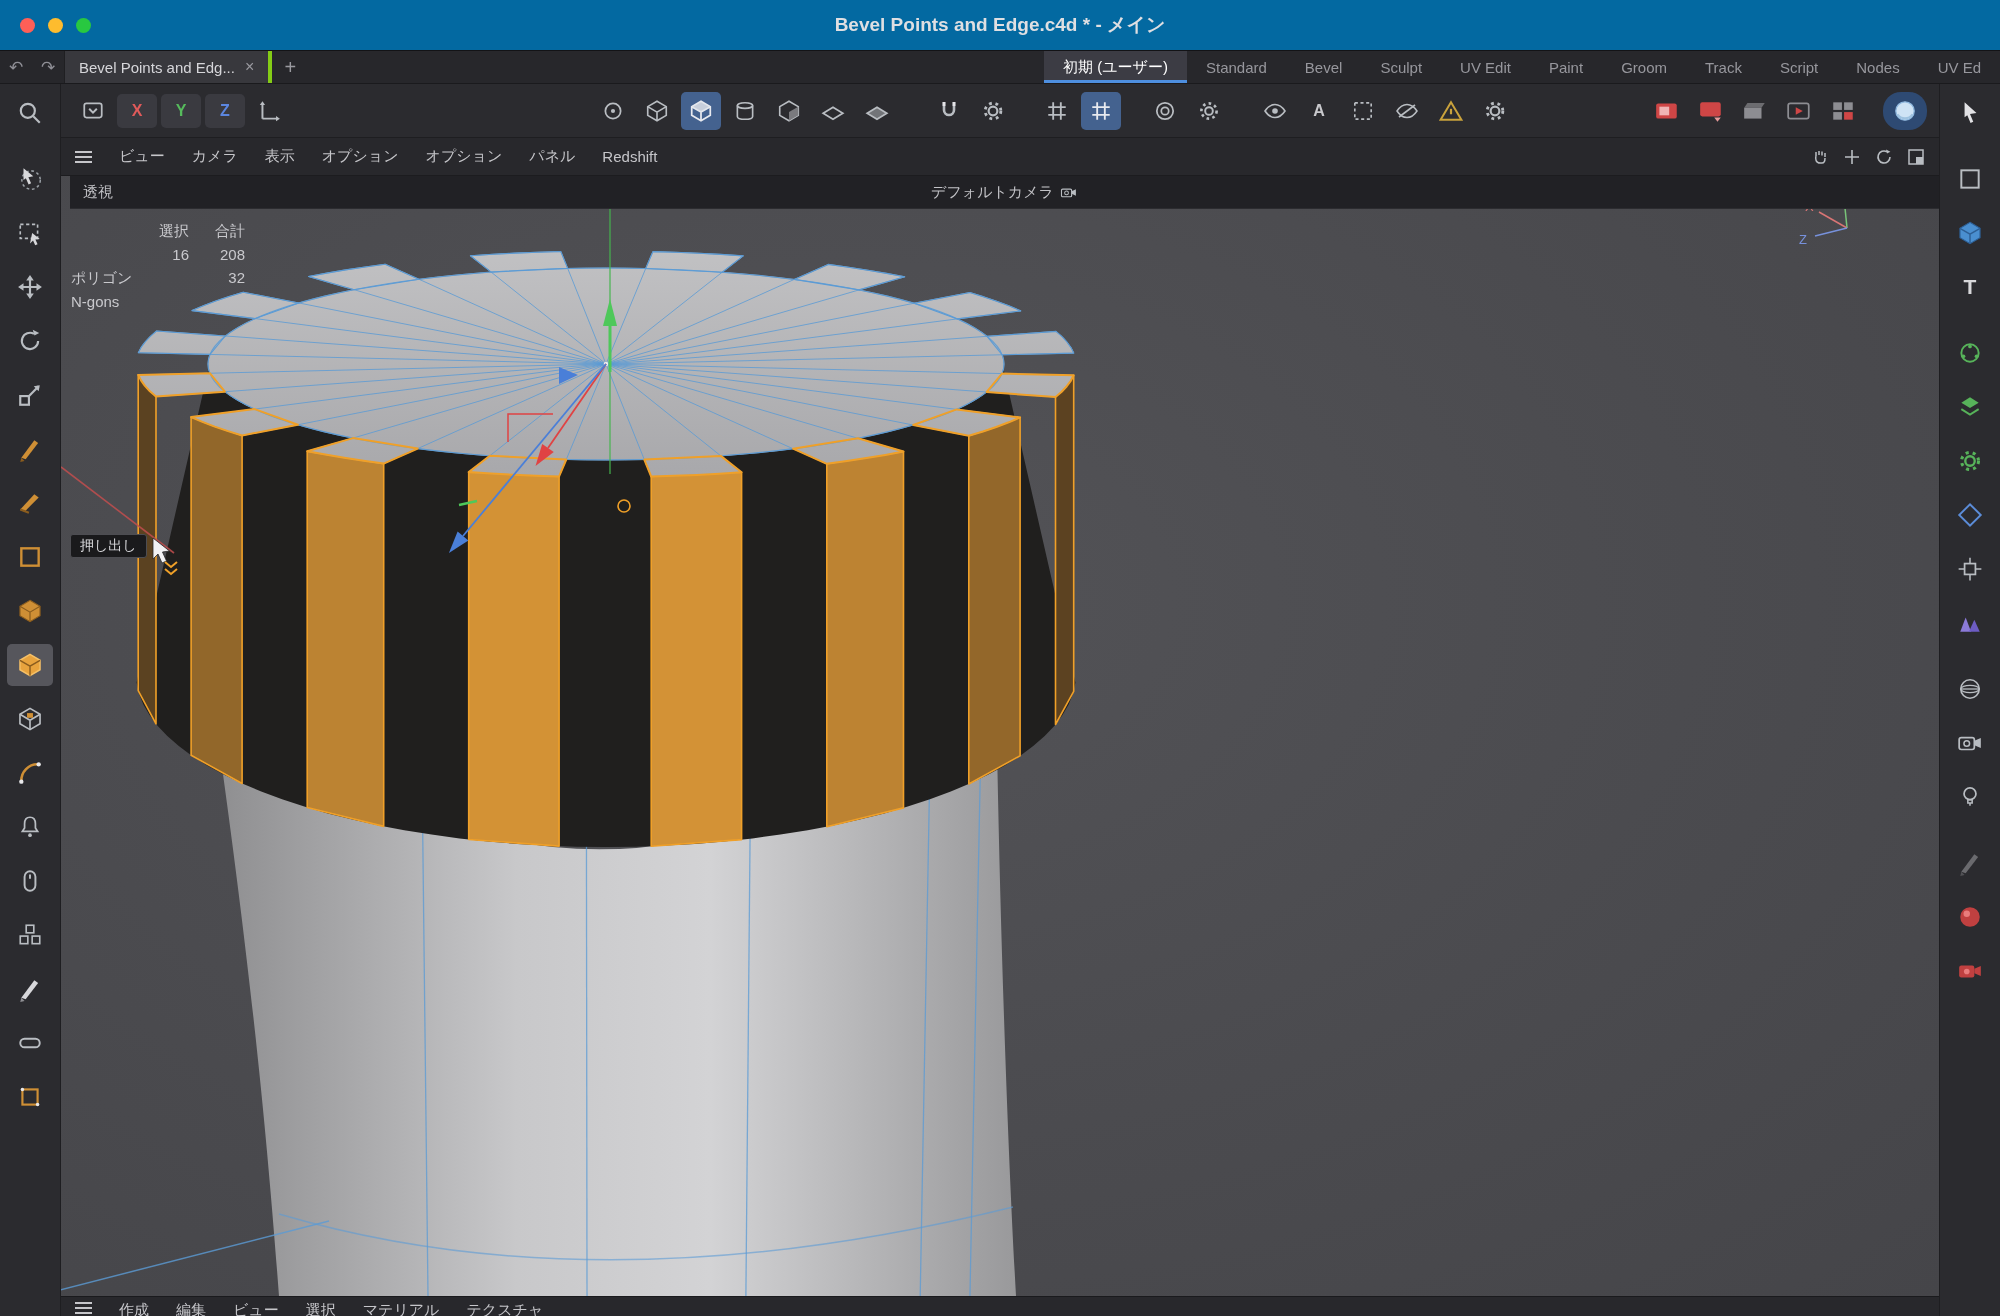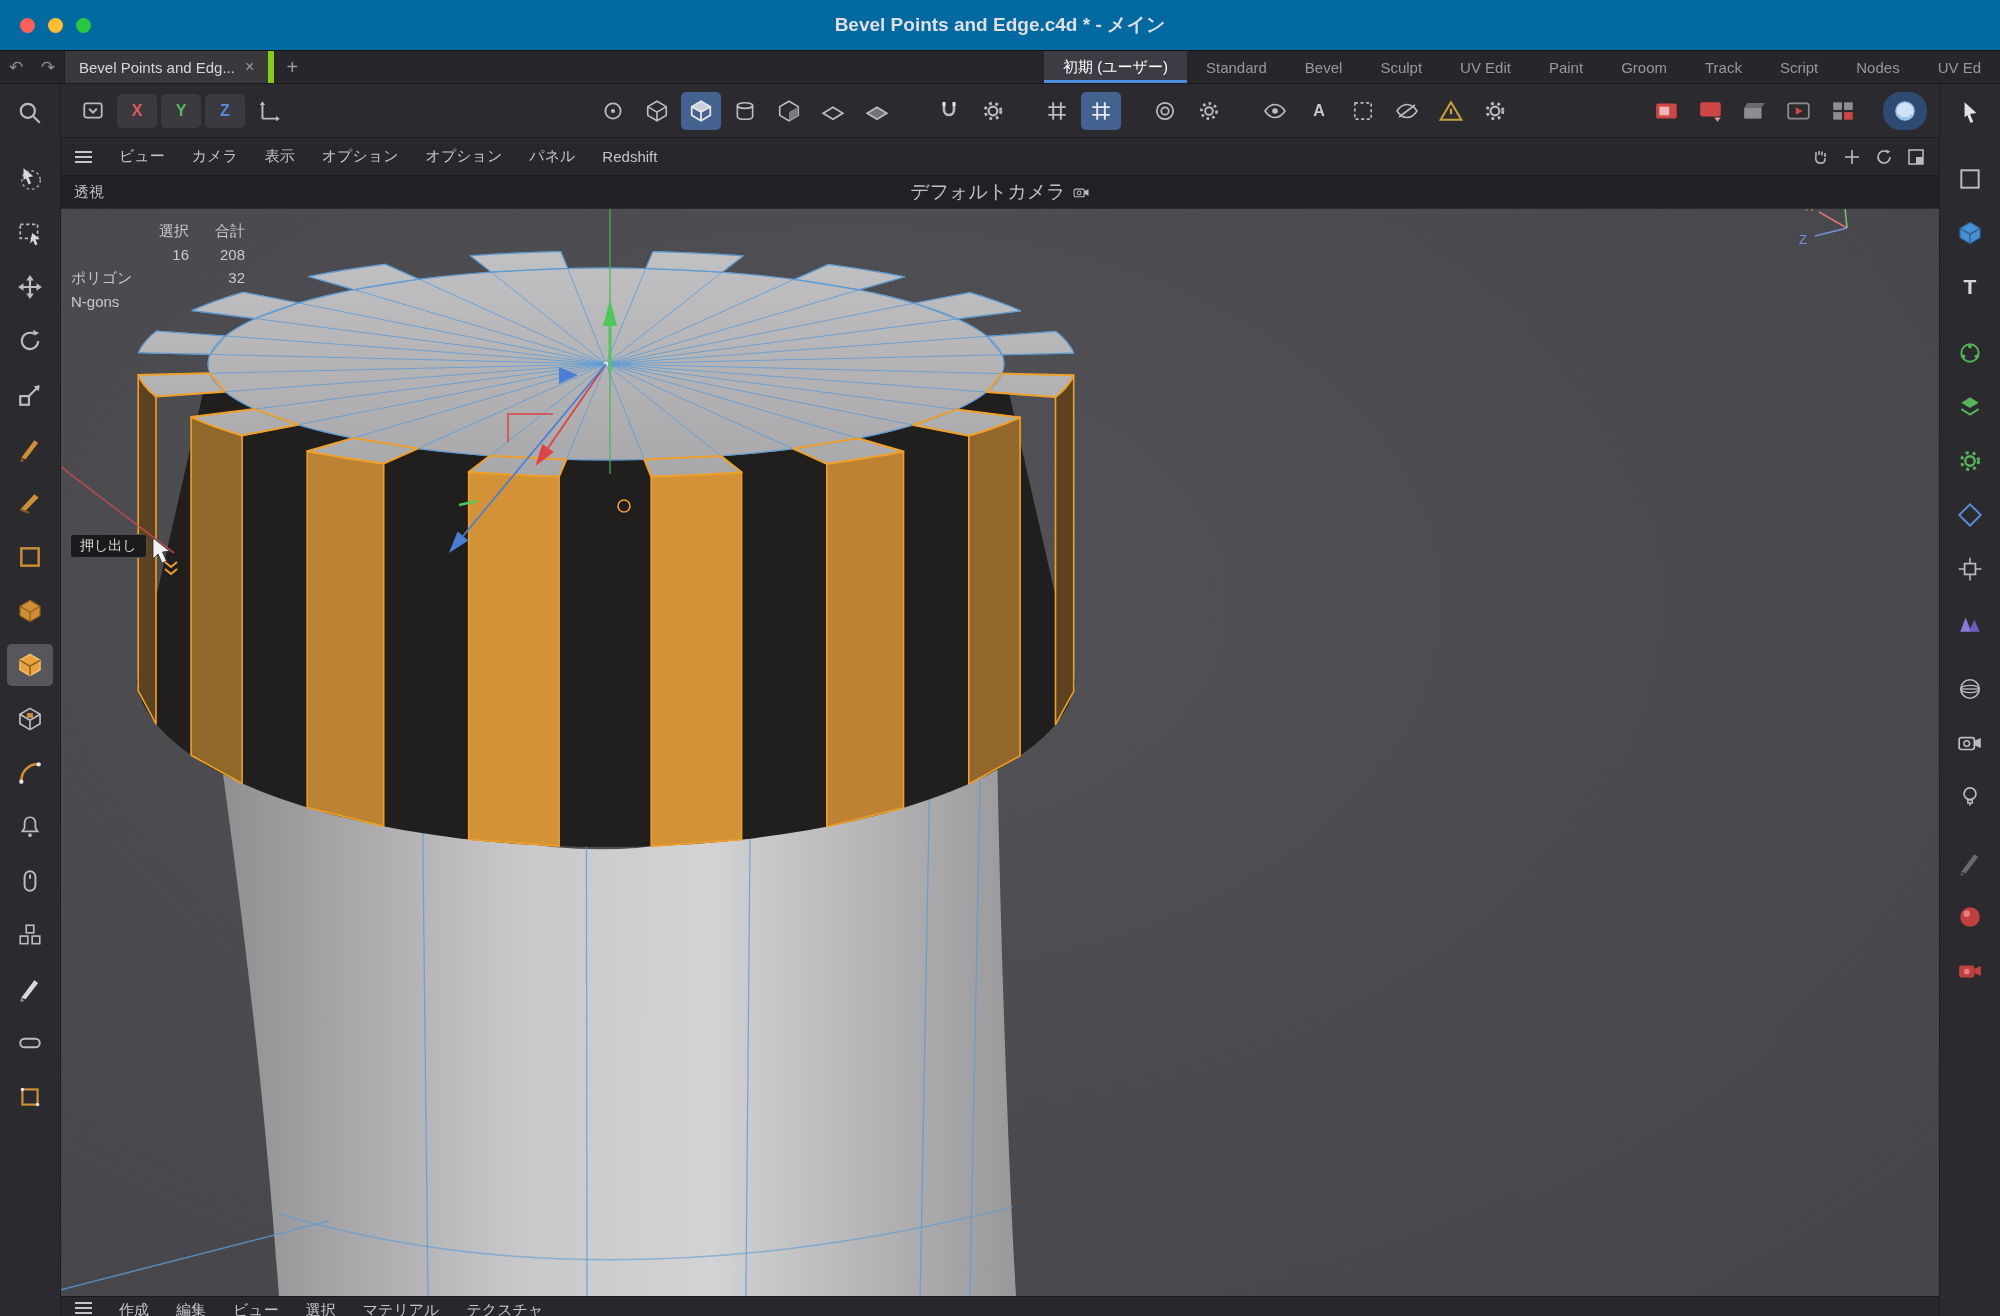--- a/index.html
+++ b/index.html
@@ -5,21 +5,21 @@
 *{margin:0;padding:0;box-sizing:border-box;}
 html,body{width:2000px;height:1316px;overflow:hidden;background:#323236;font-family:"Liberation Sans","DejaVu Sans",sans-serif;}
 
 .titlebar{height:51px;background:#0369a1;display:flex;align-items:center;justify-content:center;position:relative;border-bottom:1px solid #131316;}
 .traffic{position:absolute;left:20px;top:0;height:100%;display:flex;align-items:center;gap:13px;}
 .tl{width:15px;height:15px;border-radius:50%;}
 .title-text{color:#dfdfe2;font-size:19px;font-weight:bold;}
 
 .tabbar{height:33px;background:#27272b;display:flex;align-items:stretch;border-bottom:1px solid #1a1a1d;overflow:hidden;}
 .histbtn{width:32px;display:flex;align-items:center;justify-content:center;color:#8f8f96;font-size:17px;}
-.tab{display:flex;align-items:center;gap:10px;background:#38383d;padding:0 14px;border-left:1px solid #1f1f22;border-right:6px solid #84cc16;}
+.tab{display:flex;align-items:center;gap:10px;background:#38383d;padding:0 14px;border-left:1px solid #1f1f22;border-right:4px solid #84cc16;}
 .tab-label{color:#d6d6da;font-size:15px;white-space:nowrap;}
 .tab-close{color:#9a9aa0;font-size:16px;}
 .tab-add{width:36px;display:flex;align-items:center;justify-content:center;color:#9a9aa0;font-size:20px;}
 .layouts{margin-left:auto;display:flex;align-items:stretch;flex-shrink:0;}
 .layout-item{display:flex;align-items:center;padding:0 19px;color:#97979d;font-size:15px;white-space:nowrap;}
 .layout-item.active{background:#3c3c44;color:#fff;border-bottom:3px solid #4e8fe0;padding-top:3px;}
 
 .content{display:flex;height:1232px;}
 .rail{width:61px;background:#2b2b2f;display:flex;flex-direction:column;align-items:center;padding-top:8px;flex-shrink:0;}
 .rail-left{border-right:1px solid #1e1e21;}
@@ -36,23 +36,23 @@
 .abX{color:#e05a5a;} .abY{color:#56bb5c;} .abZ{color:#5b86e0;}
 .badgeA{color:#c9c9cd;font-weight:bold;font-size:16px;}
 
 .viewport{flex:1;display:flex;flex-direction:column;min-height:0;}
 .vp-menubar{height:38px;background:#28282c;display:flex;align-items:center;padding:0 14px;gap:27px;border-bottom:1px solid #1c1c1f;flex-shrink:0;}
 .vp-menubar .mi{color:#c6c6ca;font-size:15px;white-space:nowrap;}
 .burger{width:17px;height:2px;background:#c6c6ca;box-shadow:0 5px 0 #c6c6ca,0 -5px 0 #c6c6ca;display:inline-block;}
 .vp-nav{margin-left:auto;display:flex;gap:14px;align-items:center;}
 .vp-canvas{flex:1;position:relative;background:radial-gradient(ellipse at 42% 38%,#535357 0%,#4b4b4f 55%,#454549 100%);overflow:hidden;}
 #scene{position:absolute;inset:0;}
-.vp-header{position:absolute;top:0;left:0;right:0;height:33px;background:#212125;display:flex;align-items:center;border-bottom:1px solid #2c2c30;z-index:5;}
+.vp-header{position:absolute;top:0;left:9px;right:0;height:33px;background:#212125;display:flex;align-items:center;border-bottom:1px solid #2c2c30;z-index:5;}
 .vp-view-label{color:#c2c2c6;font-size:15px;margin-left:13px;}
-.vp-cam{position:absolute;left:50%;transform:translateX(-50%);display:flex;align-items:center;gap:7px;color:#c2c2c6;font-size:19px;}
+.vp-cam{position:absolute;left:50%;transform:translateX(-50%);display:flex;align-items:center;gap:7px;color:#c2c2c6;font-size:15px;}
 .stats{position:absolute;left:10px;top:44px;color:#c9c9cd;font-size:15px;z-index:4;}
 .s-row{display:flex;height:23px;align-items:center;}
 .s-name{width:76px;margin-top:48px;} .s-sel{width:42px;text-align:right;} .s-tot{width:56px;text-align:right;}
 .vp-tooltip{position:absolute;left:9px;top:358px;background:#1a1a1c;border:1px solid #4d4d52;border-radius:3px;color:#d8d8db;font-size:14px;padding:2px 9px;z-index:4;white-space:nowrap;}
 .triad{position:absolute;right:78px;top:2px;z-index:4;}
 .grid-strip{position:absolute;left:0;right:0;bottom:0;height:34px;background:rgba(26,26,28,0.93);display:flex;align-items:center;justify-content:flex-end;padding-right:42px;color:#c6c6ca;font-size:15px;z-index:4;}
 
 .bottombar{height:20px;background:#28282c;border-top:1px solid #1a1a1d;display:flex;align-items:flex-start;padding:4px 0 0 14px;gap:27px;overflow:hidden;flex-shrink:0;}
 .bottombar .mi{color:#c6c6ca;font-size:15px;line-height:18px;white-space:nowrap;}
 .ic{display:block;}

